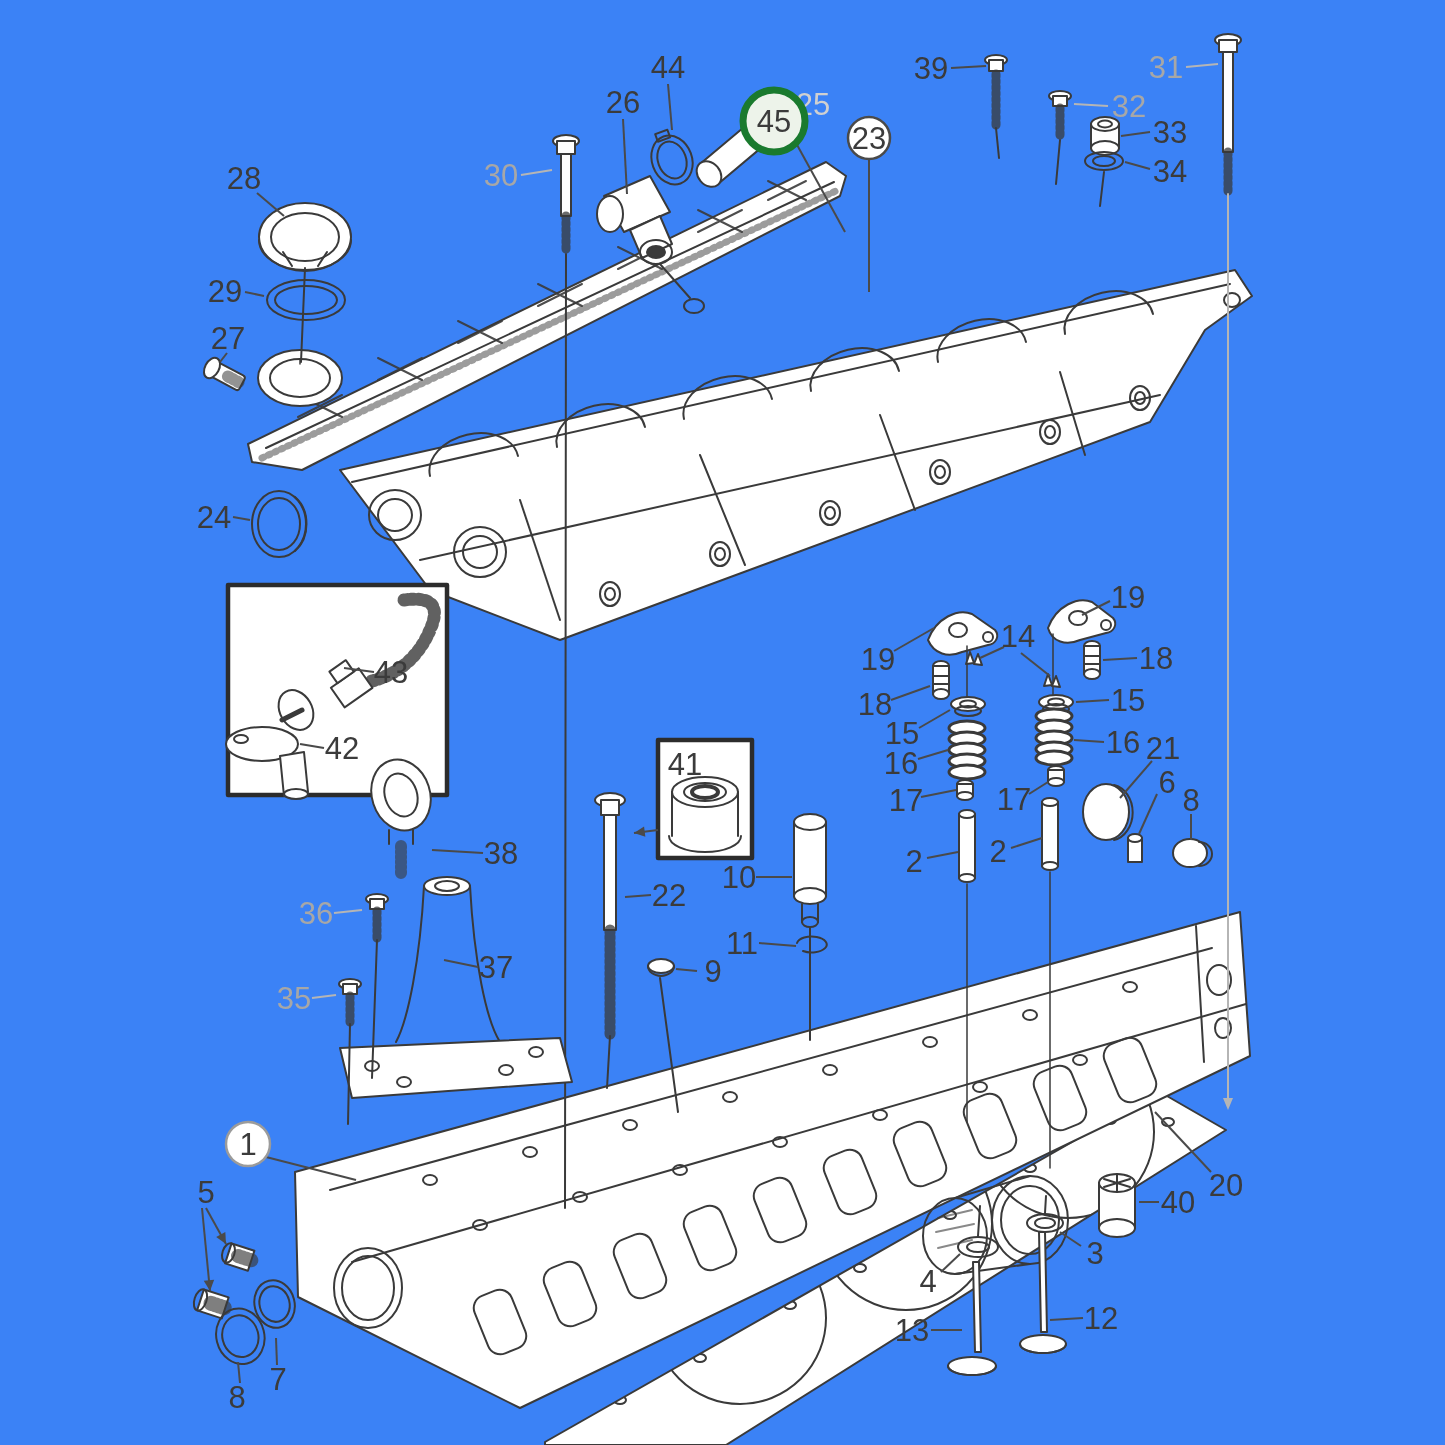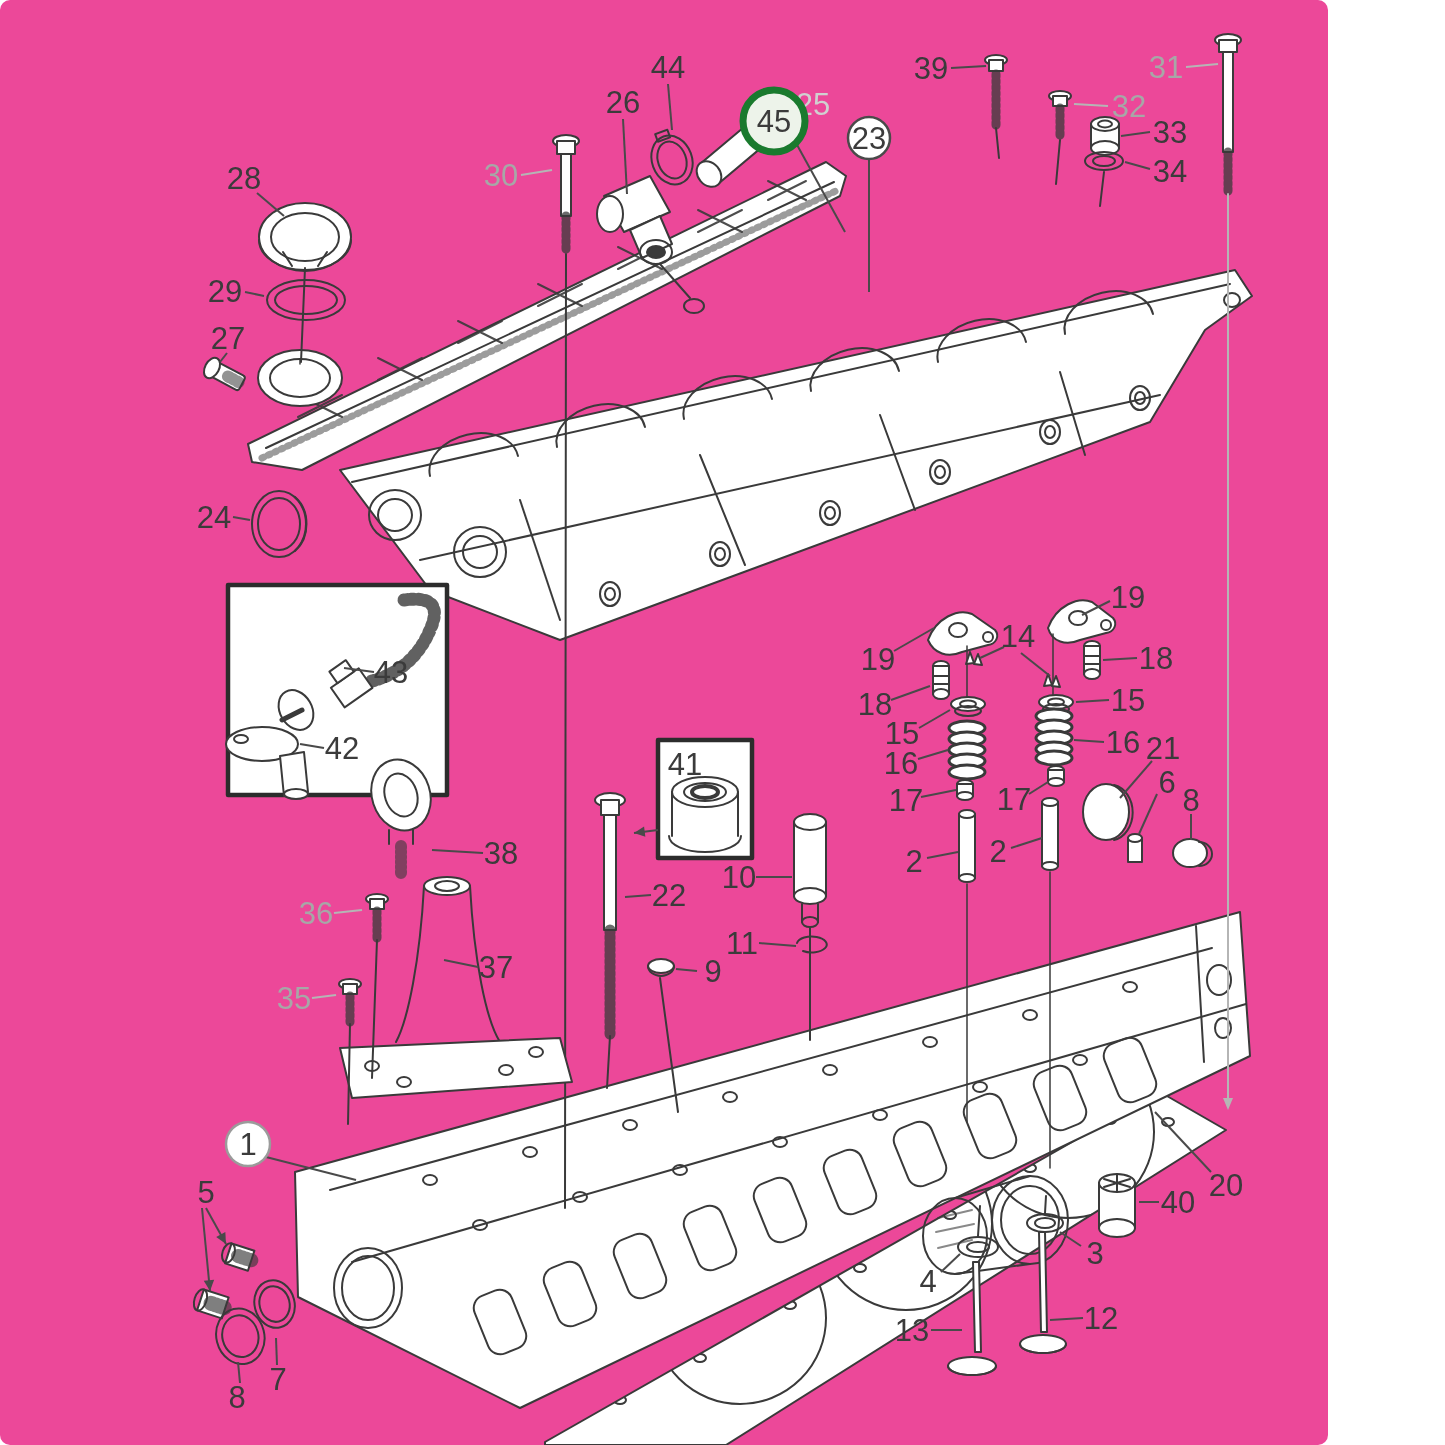--- a/index.html
+++ b/index.html
@@ -1,17 +1,17 @@
 <!DOCTYPE html>
 <html><head>
 <meta charset="utf-8">
 <style>
   html,body{margin:0;padding:0;background:#fff;}
-  .stage{position:relative;width:1328px;height:1445px;background:#ec4899;overflow:hidden;
-         font-family:"Liberation Sans", sans-serif;border-radius:10px;}
+  .stage{position:relative;width:1445px;height:1445px;background:#3b82f6;overflow:hidden;
+         font-family:"Liberation Sans", sans-serif;}
   .stage svg{position:absolute;left:0;top:0;}
   .lbl{font-family:"Liberation Sans", sans-serif;font-size:31px;
        text-anchor:middle;dominant-baseline:central;}
 </style>
 </head>
 <body>
 
 <div class="stage">
 
 <svg width="1445" height="1445" viewBox="0 0 1445 1445">

